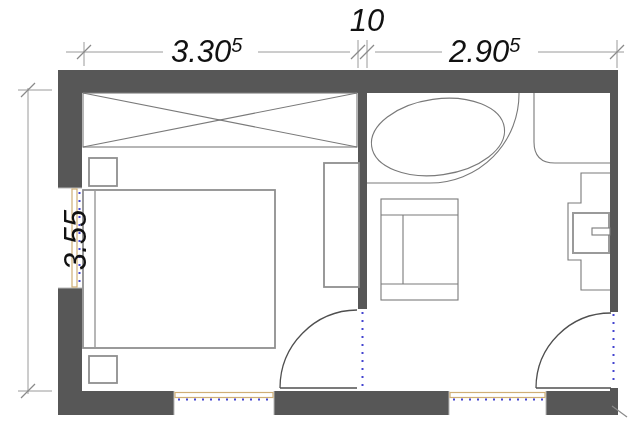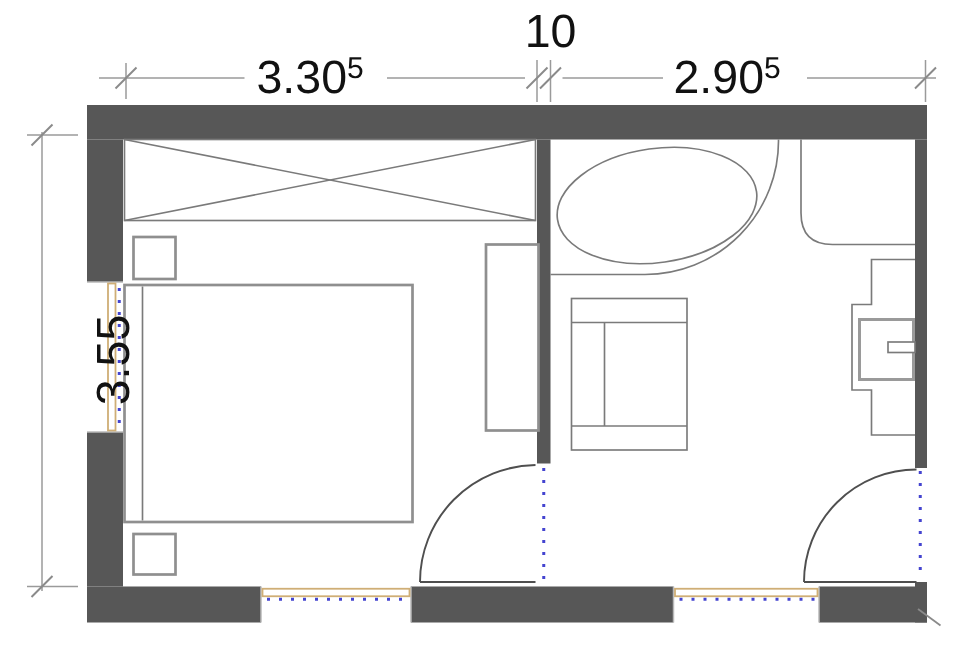--- a/index.html
+++ b/index.html
@@ -1,17 +1,17 @@
 <!DOCTYPE html>
 <html style="--background: #ffffff; --wall: #575757; --furniture_line: #8f8f8f; --fixture_line: #7a7a7a; --door_line: #4f4f4f; --window_frame: #cfae76; --threshold_dash: #4444d0; --dimension_line: #9a9a9a; --text: #111111;"><head>
 <meta charset="utf-8">
 <style>
   html,body{margin:0;padding:0;background:var(--background,#fff);}
   .stage{position:relative;width:640px;height:438px;background:var(--background,#fff);overflow:hidden;
-         font-family:"Liberation Sans",sans-serif;}
+         font-family:"Liberation Sans",sans-serif;font-style:italic;}
   svg{display:block}
   .wall{fill:var(--wall);stroke:none;}
   .fixf{fill:#ffffff;stroke:var(--fixture_line);stroke-width:1.1;}
   .fix2{fill:#ffffff;stroke:var(--furniture_line);stroke-width:1.8;}
   .thin{fill:none;stroke:var(--fixture_line);stroke-width:1.1;}
   .thinl{stroke:var(--fixture_line);stroke-width:1.1;}
   .door{fill:none;stroke:var(--door_line);stroke-width:1.3;}
   .dash{fill:none;stroke:var(--threshold_dash);stroke-width:2;stroke-dasharray:2 6;}
   .frame{fill:#ffffff;stroke:var(--window_frame);stroke-width:1.2;}
   .edge{stroke:#b8b8b8;stroke-width:1;}

